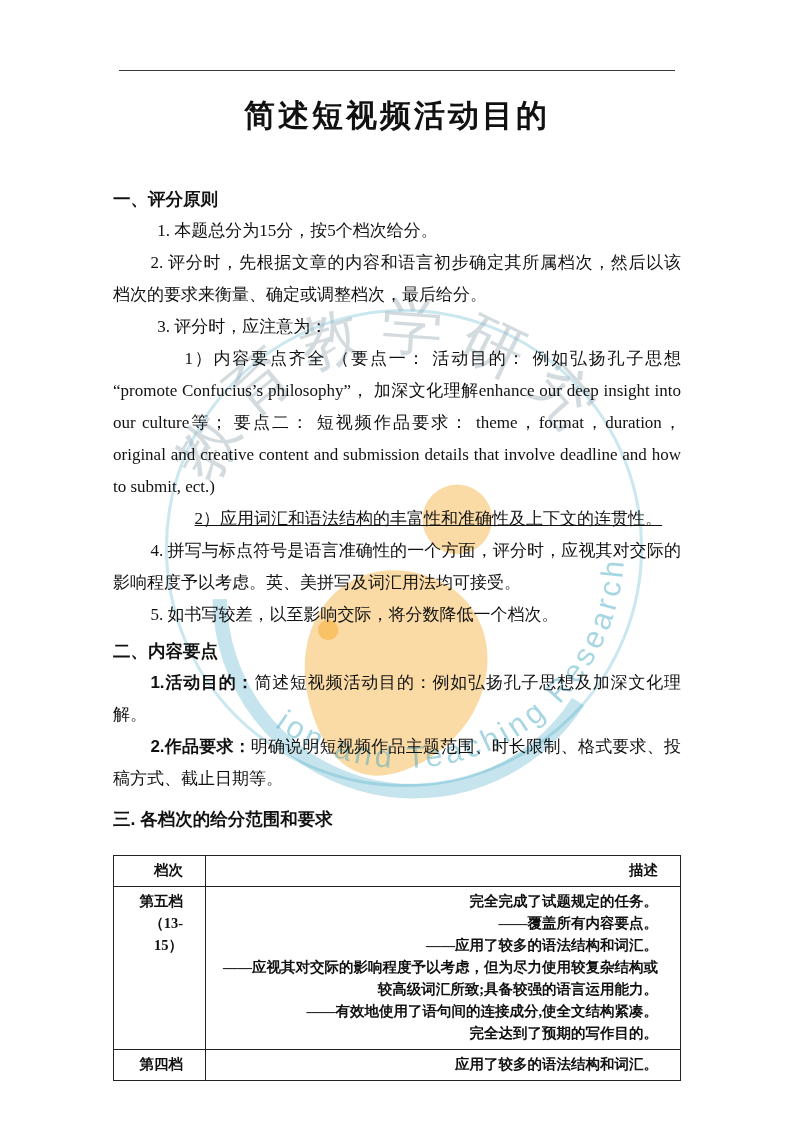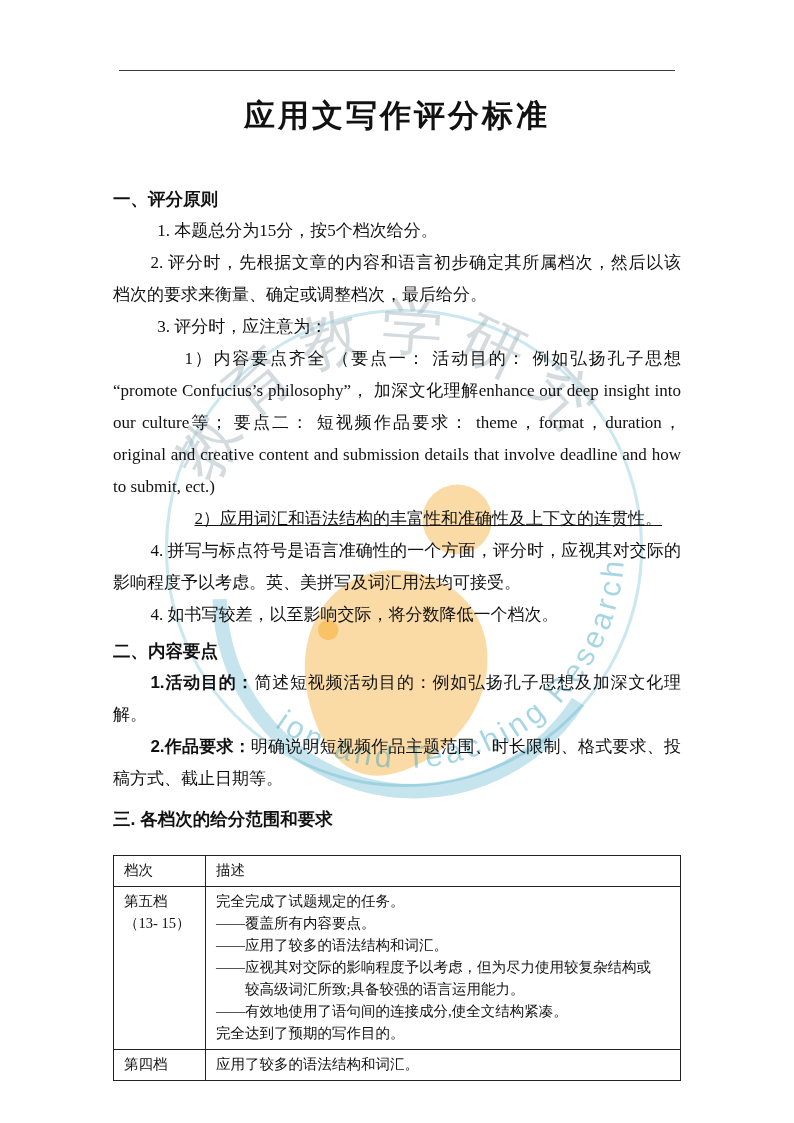--- a/index.html
+++ b/index.html
@@ -62,24 +62,24 @@
   }
   table.levels {
     margin-top:20px;
     width:100%;
     border-collapse:collapse;
     font-size:14.5px;
     line-height:22px;
   }
   table.levels th, table.levels td {
     border:1px solid #222222;
-    padding:3px 10px 5px 10px;
+    padding:3px 22px 5px 10px;
     vertical-align:top;
-    text-align:left;
-    font-weight:normal;
+    text-align:right;
+    font-weight:bold;
   }
   th.col-level, td.cell-level { width:92px; }
   .pre { white-space:pre-line; }
 </style>
 </head>
 <body>
 
 <div class="page">
 
   <svg class="watermark" viewBox="0 0 500 500" aria-hidden="true">
@@ -97,31 +97,31 @@
     </text>
     <text font-size="30" letter-spacing="4" fill="#2f9fbe" opacity="0.42" font-family="Liberation Sans, sans-serif">
       <textPath href="#arcBottom" startOffset="30%">ion and Teaching Research</textPath>
     </text>
   </svg>
 
   <div class="content">
 
     <div class="top-rule"></div>
 
-    <h1 class="doc-title">应用文写作评分标准</h1>
+    <h1 class="doc-title">简述短视频活动目的</h1>
 
     <h2 class="sec-heading h-principles">一、评分原则</h2>
 
     <p class="body-p ind25">1.  本题总分为15分，按5个档次给分。</p>
     <p class="body-p ind2">2. 评分时，先根据文章的内容和语言初步确定其所属档次，然后以该  档次的要求来衡量、确定或调整档次，最后给分。</p>
     <p class="body-p ind25">3. 评分时，应注意为：</p>
     <p class="body-p ind4">1）内容要点齐全 （要点一： 活动目的： 例如弘扬孔子思想 “promote Confucius’s philosophy”， 加深文化理解enhance our deep insight into our culture等； 要点二： 短视频作品要求： theme，format，duration， original and creative content and submission details that involve deadline and  how to submit, ect.)</p>
     <p class="body-p ind45">2）应用词汇和语法结构的丰富性和准确性及上下文的连贯性。</p>
     <p class="body-p ind2">4. 拼写与标点符号是语言准确性的一个方面，评分时，应视其对交际的影响程度予以考虑。英、美拼写及词汇用法均可接受。</p>
-    <p class="body-p ind2">4. 如书写较差，以至影响交际，将分数降低一个档次。</p>
+    <p class="body-p ind2">5. 如书写较差，以至影响交际，将分数降低一个档次。</p>
 
     <h2 class="sec-heading h-content">二、内容要点</h2>
 
     <p class="body-p ind2"><span class="bold-label">1.活动目的：</span><span>简述短视频活动目的：例如弘扬孔子思想及加深文化理解。</span></p>
     <p class="body-p ind2"><span class="bold-label">2.作品要求：</span><span>明确说明短视频作品主题范围、时长限制、格式要求、投稿方式、截止日期等。</span></p>
 
     <h2 class="sec-heading h-levels">三.  各档次的给分范围和要求</h2>
 
     <table class="levels">
       <thead>

